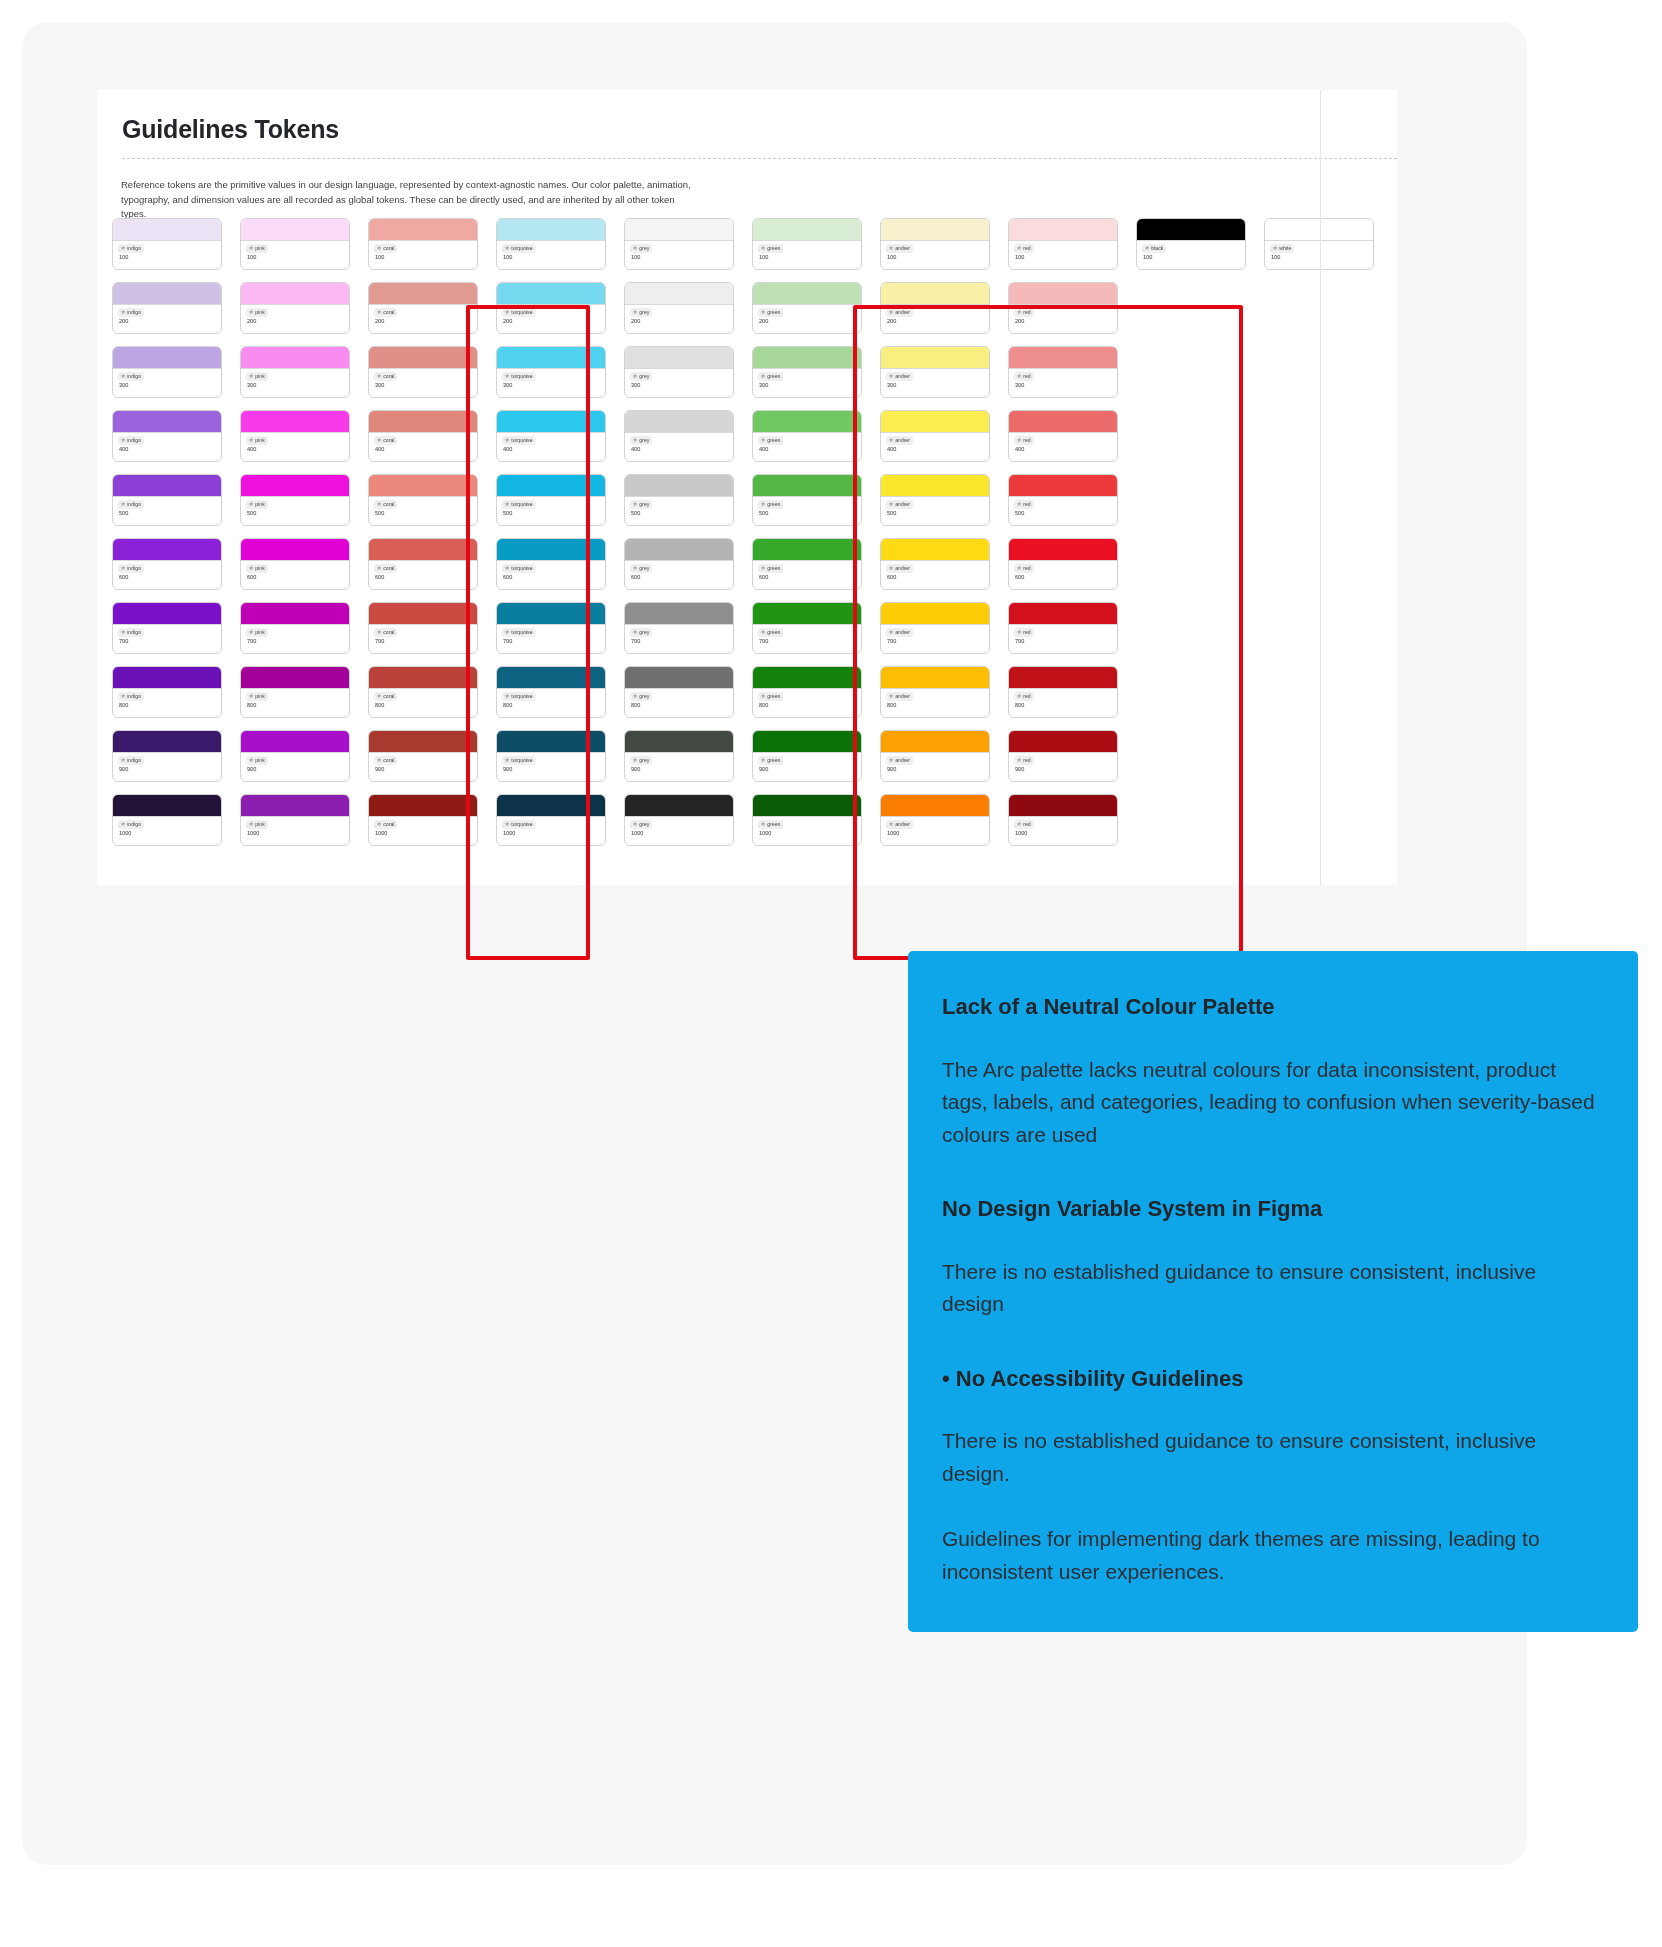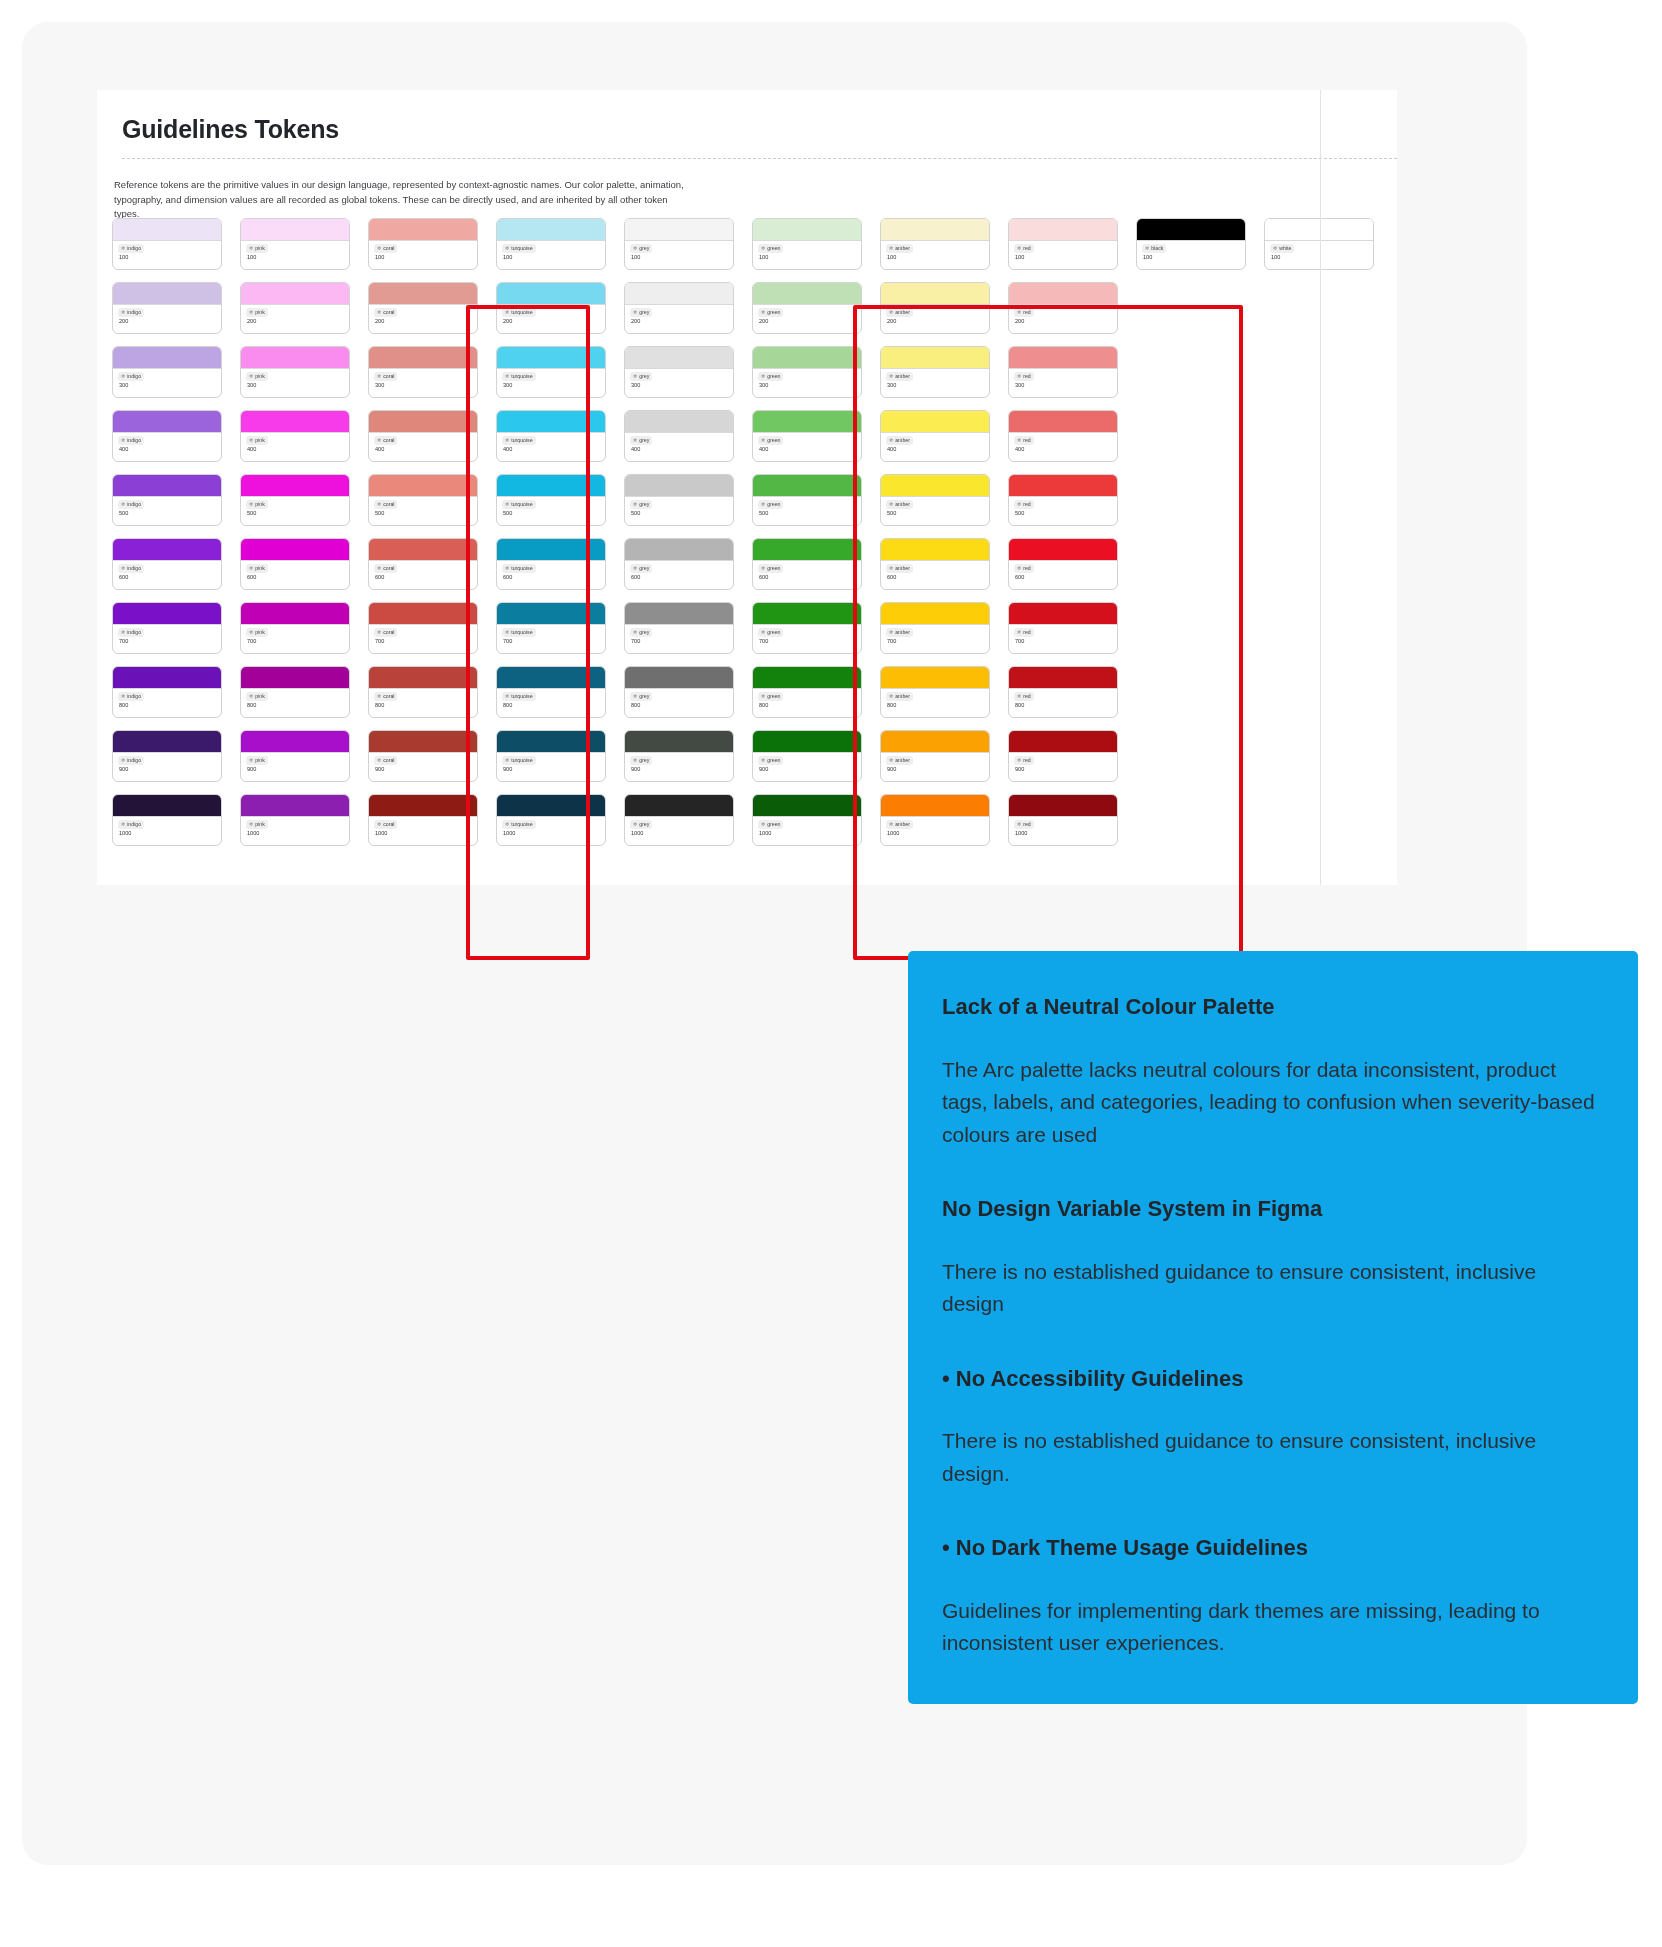--- a/index.html
+++ b/index.html
@@ -58,21 +58,21 @@
     position: absolute;
     left: 25px;
     top: 68px;
     right: 0px;
     height: 0;
     border-top: 1px dashed #c9c9c9;
   }
 
   #board-desc {
     position: absolute;
-    left: 17px;
+    left: 24px;
     top: 88px;
     width: 580px;
     font-size: 9.5px;
     line-height: 1.55;
     color: #3a3d42;
   }
 
   
   #swatch-grid {
     position: absolute;
@@ -1025,15 +1025,14 @@
 
 <div id="board-divider"></div>
 
 <div id="annotation-panel" style="background: #0ea5e9;">
     <div class="ann-h">Lack of a Neutral Colour Palette</div>
     <div class="ann-p">The Arc palette lacks neutral colours for data inconsistent, product tags, labels, and categories, leading to confusion when severity-based colours are used</div>
     <div class="ann-h sub">No Design Variable System in Figma</div>
     <div class="ann-p">There is no established guidance to ensure consistent, inclusive design</div>
     <div class="ann-h sub">• No Accessibility Guidelines</div>
     <div class="ann-p">There is no established guidance to ensure consistent, inclusive design.</div>
-    <div class="ann-h sub">• No Dark Theme Usage Guidelines</div>
     <div class="ann-p">Guidelines for implementing dark themes are missing, leading to inconsistent user experiences.</div>
   </div>
 
 </body></html>

